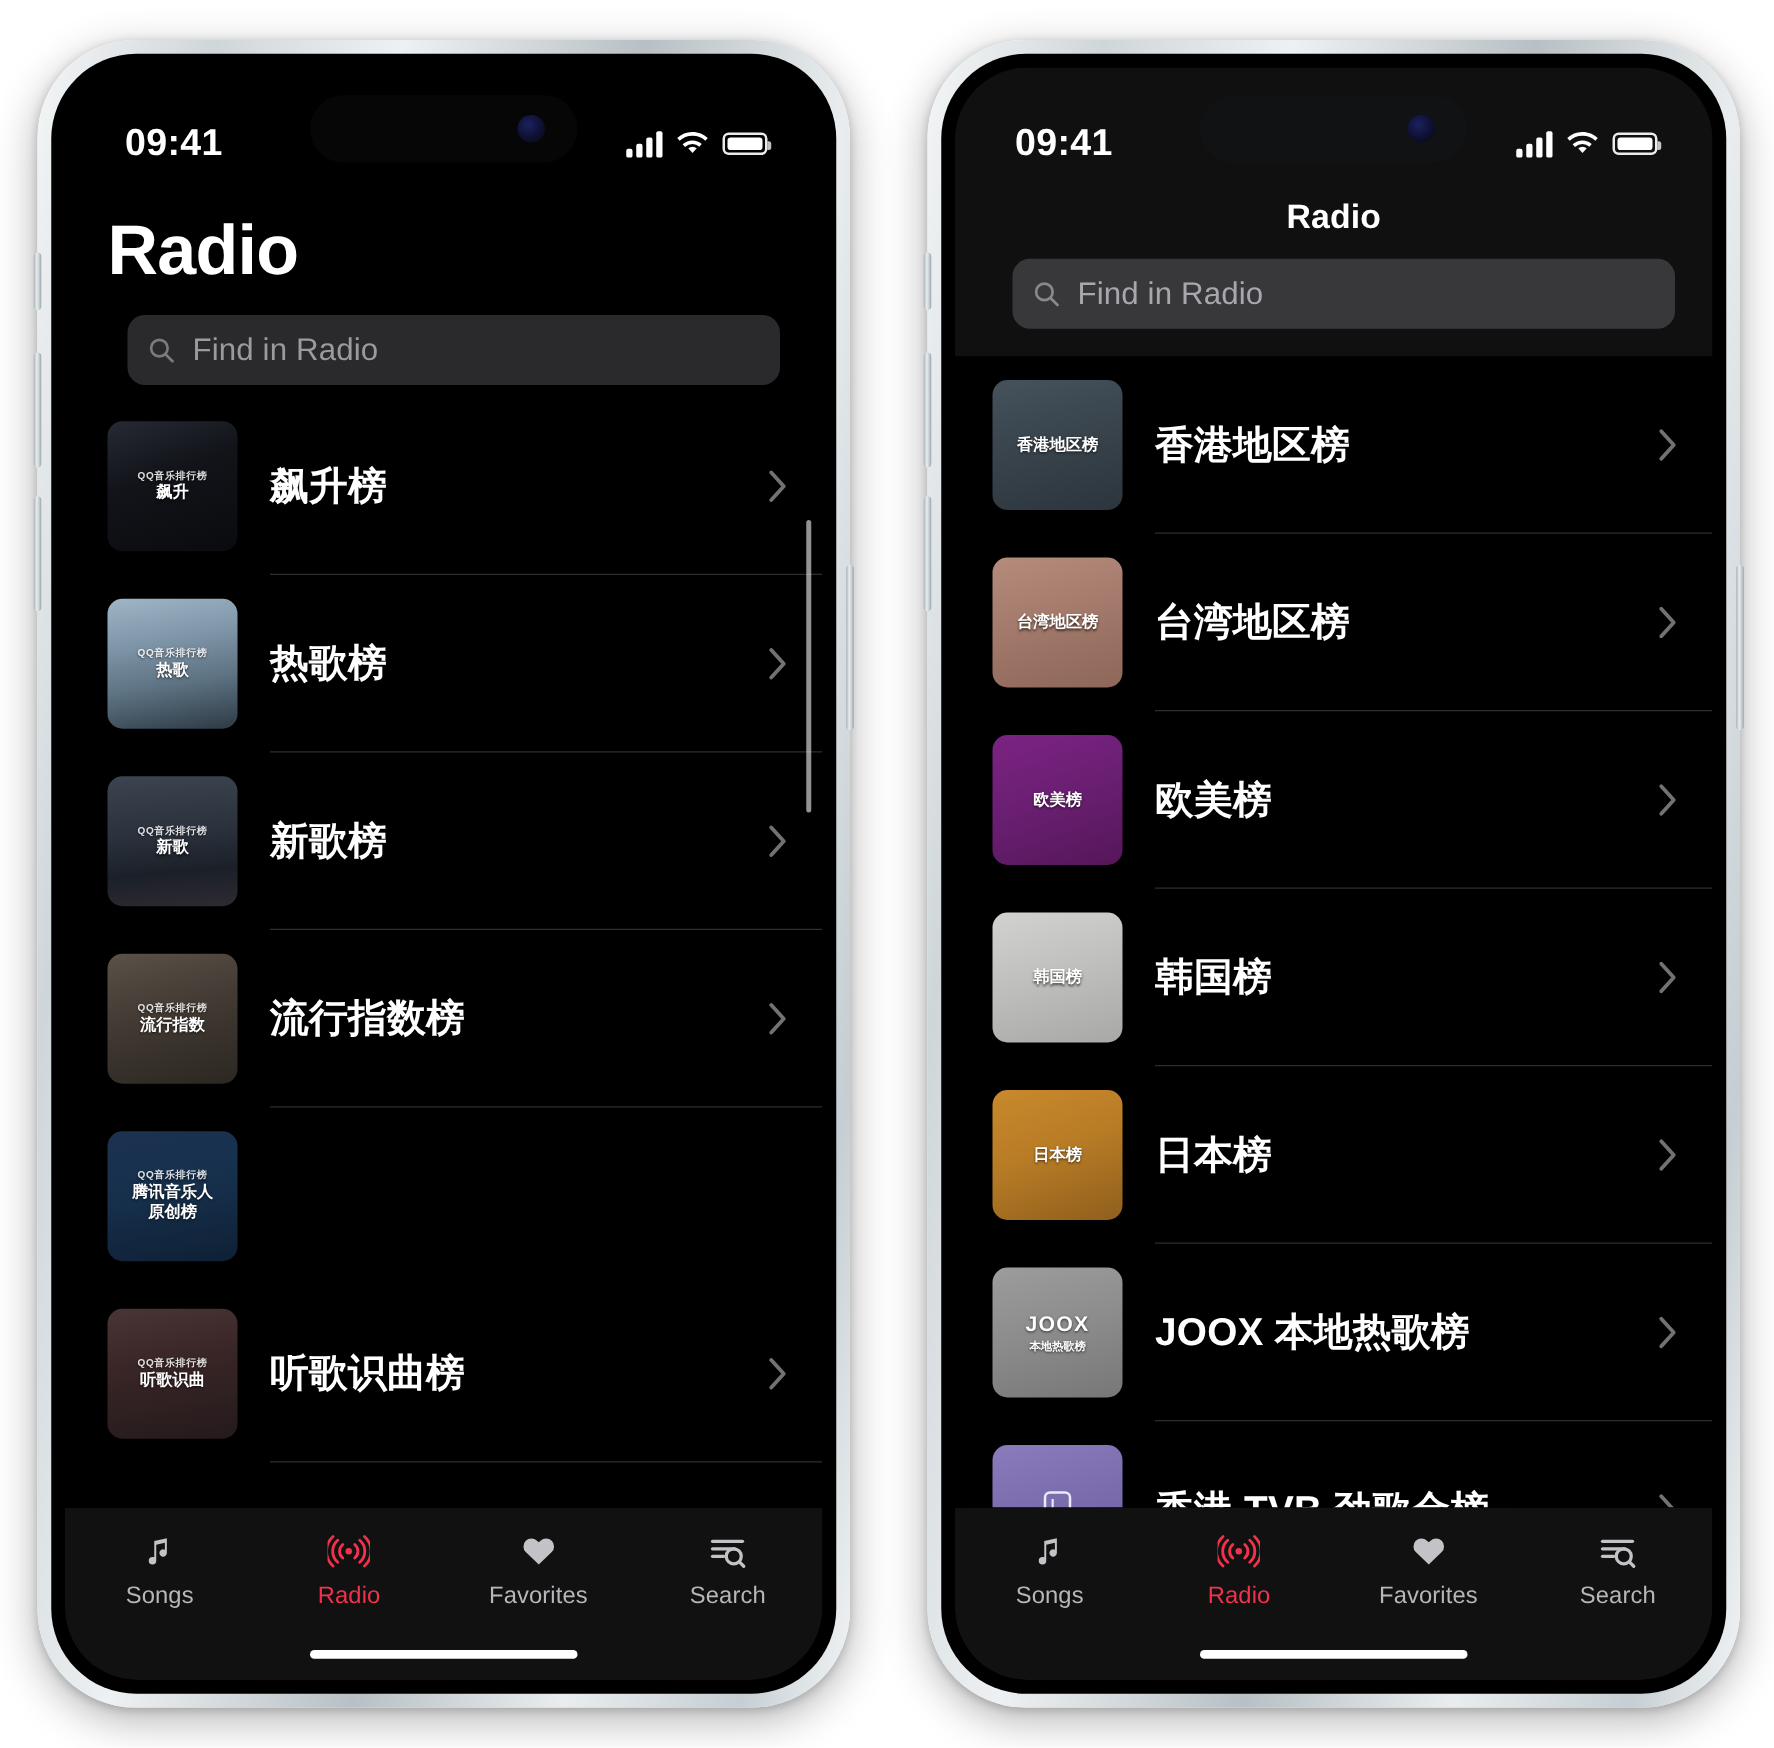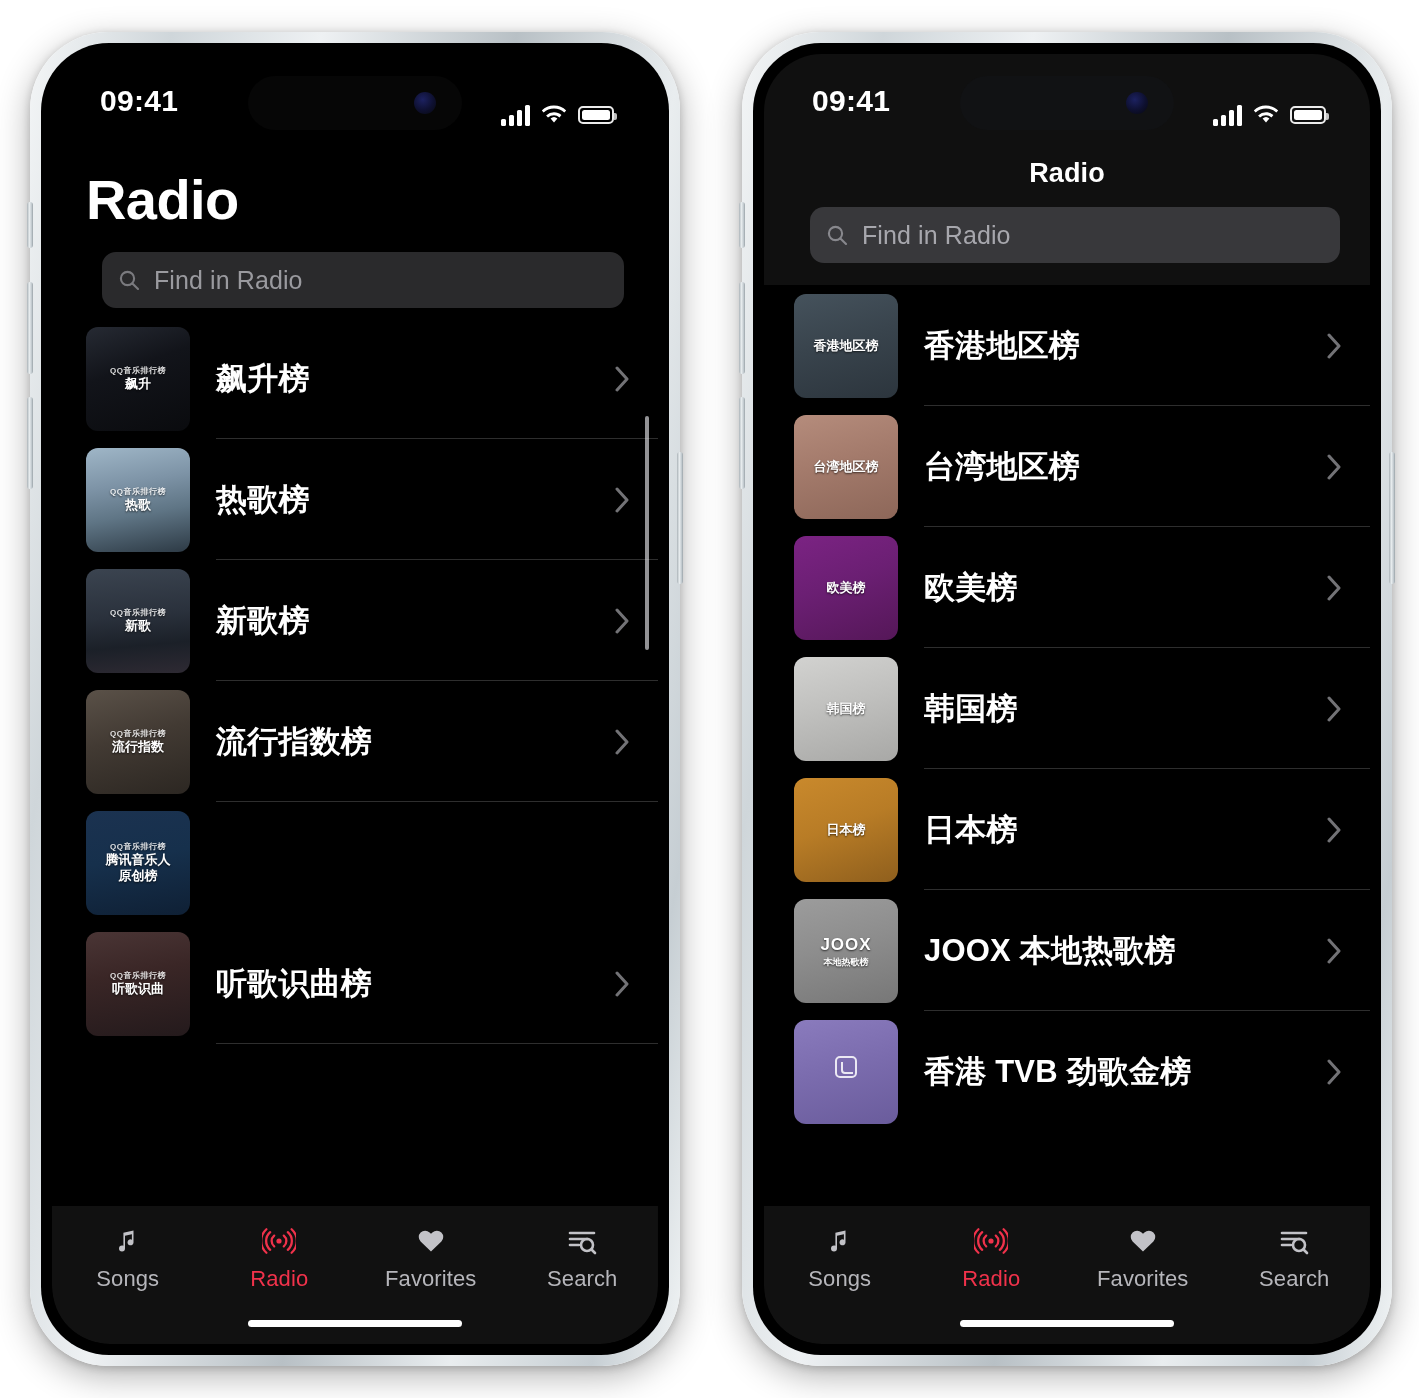--- a/index.html
+++ b/index.html
@@ -32,21 +32,21 @@
   
   .island { position:absolute; left:50%; transform:translateX(-50%); top:22px;
             width:214px; height:54px; border-radius:27px; background:#060606; z-index:40; }
   .island.visible { background:#111214; }
   .island .lens { position:absolute; right:26px; top:50%; transform:translateY(-50%);
                   width:22px; height:22px; border-radius:50%;
                   background:radial-gradient(circle at 40% 35%, #1c2160 0%, #0e1030 55%, #07080f 100%); }
 
   
   .statusbar { position:absolute; top:0; left:0; right:0; height:92px; z-index:30;
-               display:flex; justify-content:space-between;
+               display:flex; align-items:center; justify-content:space-between;
                padding:30px 44px 0 48px; pointer-events:none; }
   .sb-time { color:#fff; font-size:30px; font-weight:700; letter-spacing:.3px; }
   .sb-right { display:flex; align-items:center; gap:11px; }
   .sig { display:flex; align-items:flex-end; gap:3px; height:21px; }
   .sig i { display:block; width:5px; background:#fff; border-radius:1.5px; }
   .sig i:nth-child(1){ height:7px; }
   .sig i:nth-child(2){ height:11px; }
   .sig i:nth-child(3){ height:16px; }
   .sig i:nth-child(4){ height:21px; }
   .wifi { width:26px; height:20px; position:relative; }
@@ -73,21 +73,21 @@
                background:#2a2a2c; border-radius:14px; padding:0 15px;margin-left:16px; }
   .navbar .searchbar { background:#38383b; }
   .searchbar .mag { flex:0 0 auto; width:24px; height:24px; opacity:.72; }
   .searchbar .ph { color:#9a9a9f; font-size:25px; letter-spacing:.1px; }
   .navbar .searchbar .ph { color:#a7a7ad; }
 
   
   .list { flex:1 1 auto; overflow:hidden; position:relative; }
   .list.pad-left { padding-left:34px; }
   .list.pad-right { padding-left:30px; }
-  .row { display:flex; align-items:center; height:121px; position:relative; }
+  .row { display:flex; align-items:center; height:142px; position:relative; }
   .row .thumb { flex:0 0 auto; width:104px; height:104px; border-radius:12px;
                 position:relative; overflow:hidden; background:#1a1a1a; }
   .row .thumb .tl { position:absolute; left:0; right:0; top:50%; transform:translateY(-50%);
                     text-align:center; color:#fff; font-size:13px; font-weight:700;
                     line-height:1.25; text-shadow:0 1px 2px rgba(0,0,0,.7); padding:0 3px; }
   .row .thumb .tl .cap { display:block; font-size:8px; opacity:.85; letter-spacing:.5px; }
   .row .thumb .tl .joox { display:block; font-size:17px; font-weight:800; letter-spacing:1px; }
   .row .thumb .tl .joox2 { display:block; font-size:9px; font-weight:600; margin-top:2px; }
   .row .thumb .tvbmark { position:absolute; left:50%; top:46%; transform:translate(-50%,-50%);
                          width:22px; height:22px; border:2px solid rgba(255,255,255,.85);
@@ -104,21 +104,21 @@
 
   
   .scrollbar { position:absolute; width:4px; border-radius:2px; background:rgba(235,235,240,.62); z-index:25; }
 
   
   .tabbar { flex:0 0 auto; height:138px; background:rgba(18,18,18,.94);
             backdrop-filter:blur(18px); display:flex; align-items:flex-start;
             padding-top:18px; border-top:0; position:relative; z-index:30; }
   .tab { flex:1 1 0; display:flex; flex-direction:column; align-items:center; gap:8px; }
   .tab .ticon { height:34px; display:flex; align-items:center; justify-content:center; }
-  .tab .tlabel { font-size:22px; color:#b6b6bb; letter-spacing:.1px; }
+  .tab .tlabel { font-size:19px; color:#b6b6bb; letter-spacing:.1px; }
   .tab.active .tlabel { color:#f0324b; }
   .homebar { position:absolute; left:50%; transform:translateX(-50%); bottom:17px;
              width:214px; height:7px; border-radius:4px; background:#fff; z-index:35; }
 </style>
 </head>
 <body>
 
 <div class="stage">
 
   <div class="phone left">

